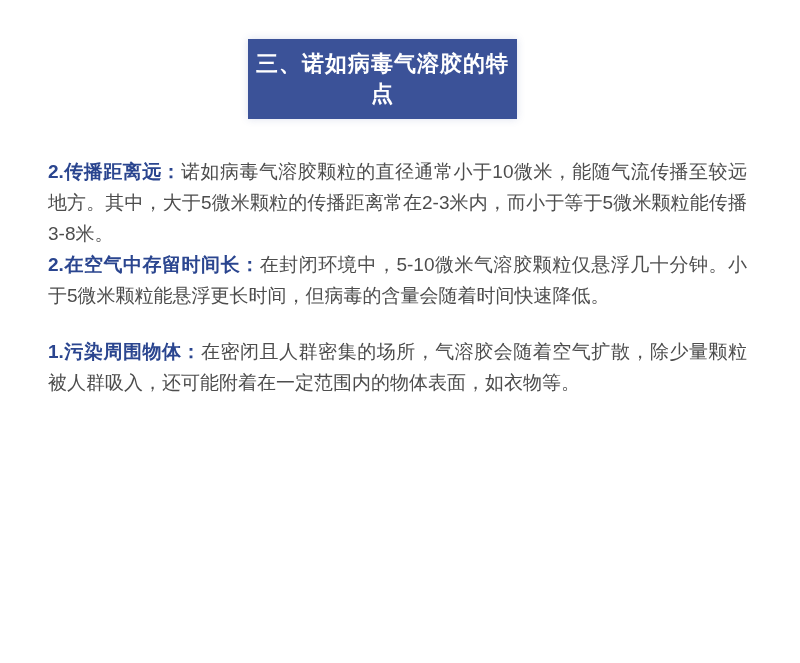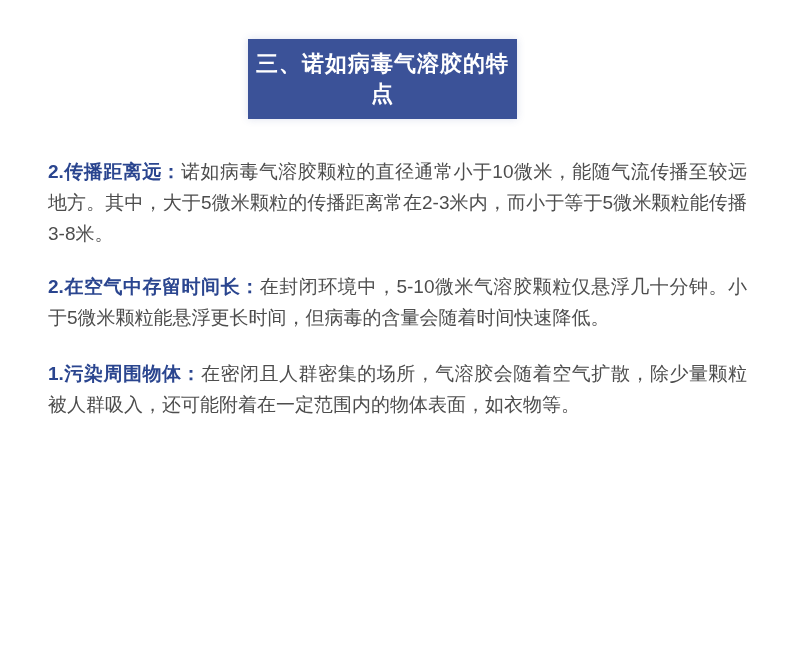--- a/index.html
+++ b/index.html
@@ -52,21 +52,21 @@
     line-height: 33px;
   }
   .em {
     color: var(--text-blue);
     font-weight: bold;
   }
   .point {
     line-height: 31px;
   }
   .point1 { margin-top: 37px; }
-  .point2 { margin-top: 22px; }
+  .point2 { }
   .point3 { margin-top: 25px; }
 </style>
 </head>
 <body>
 
 <div class="page" style="--accent: #3b5298; --text-blue: #2a458f; --body-gray: #4d4d4d;">
 
 
 
   <div class="section-box box2">

